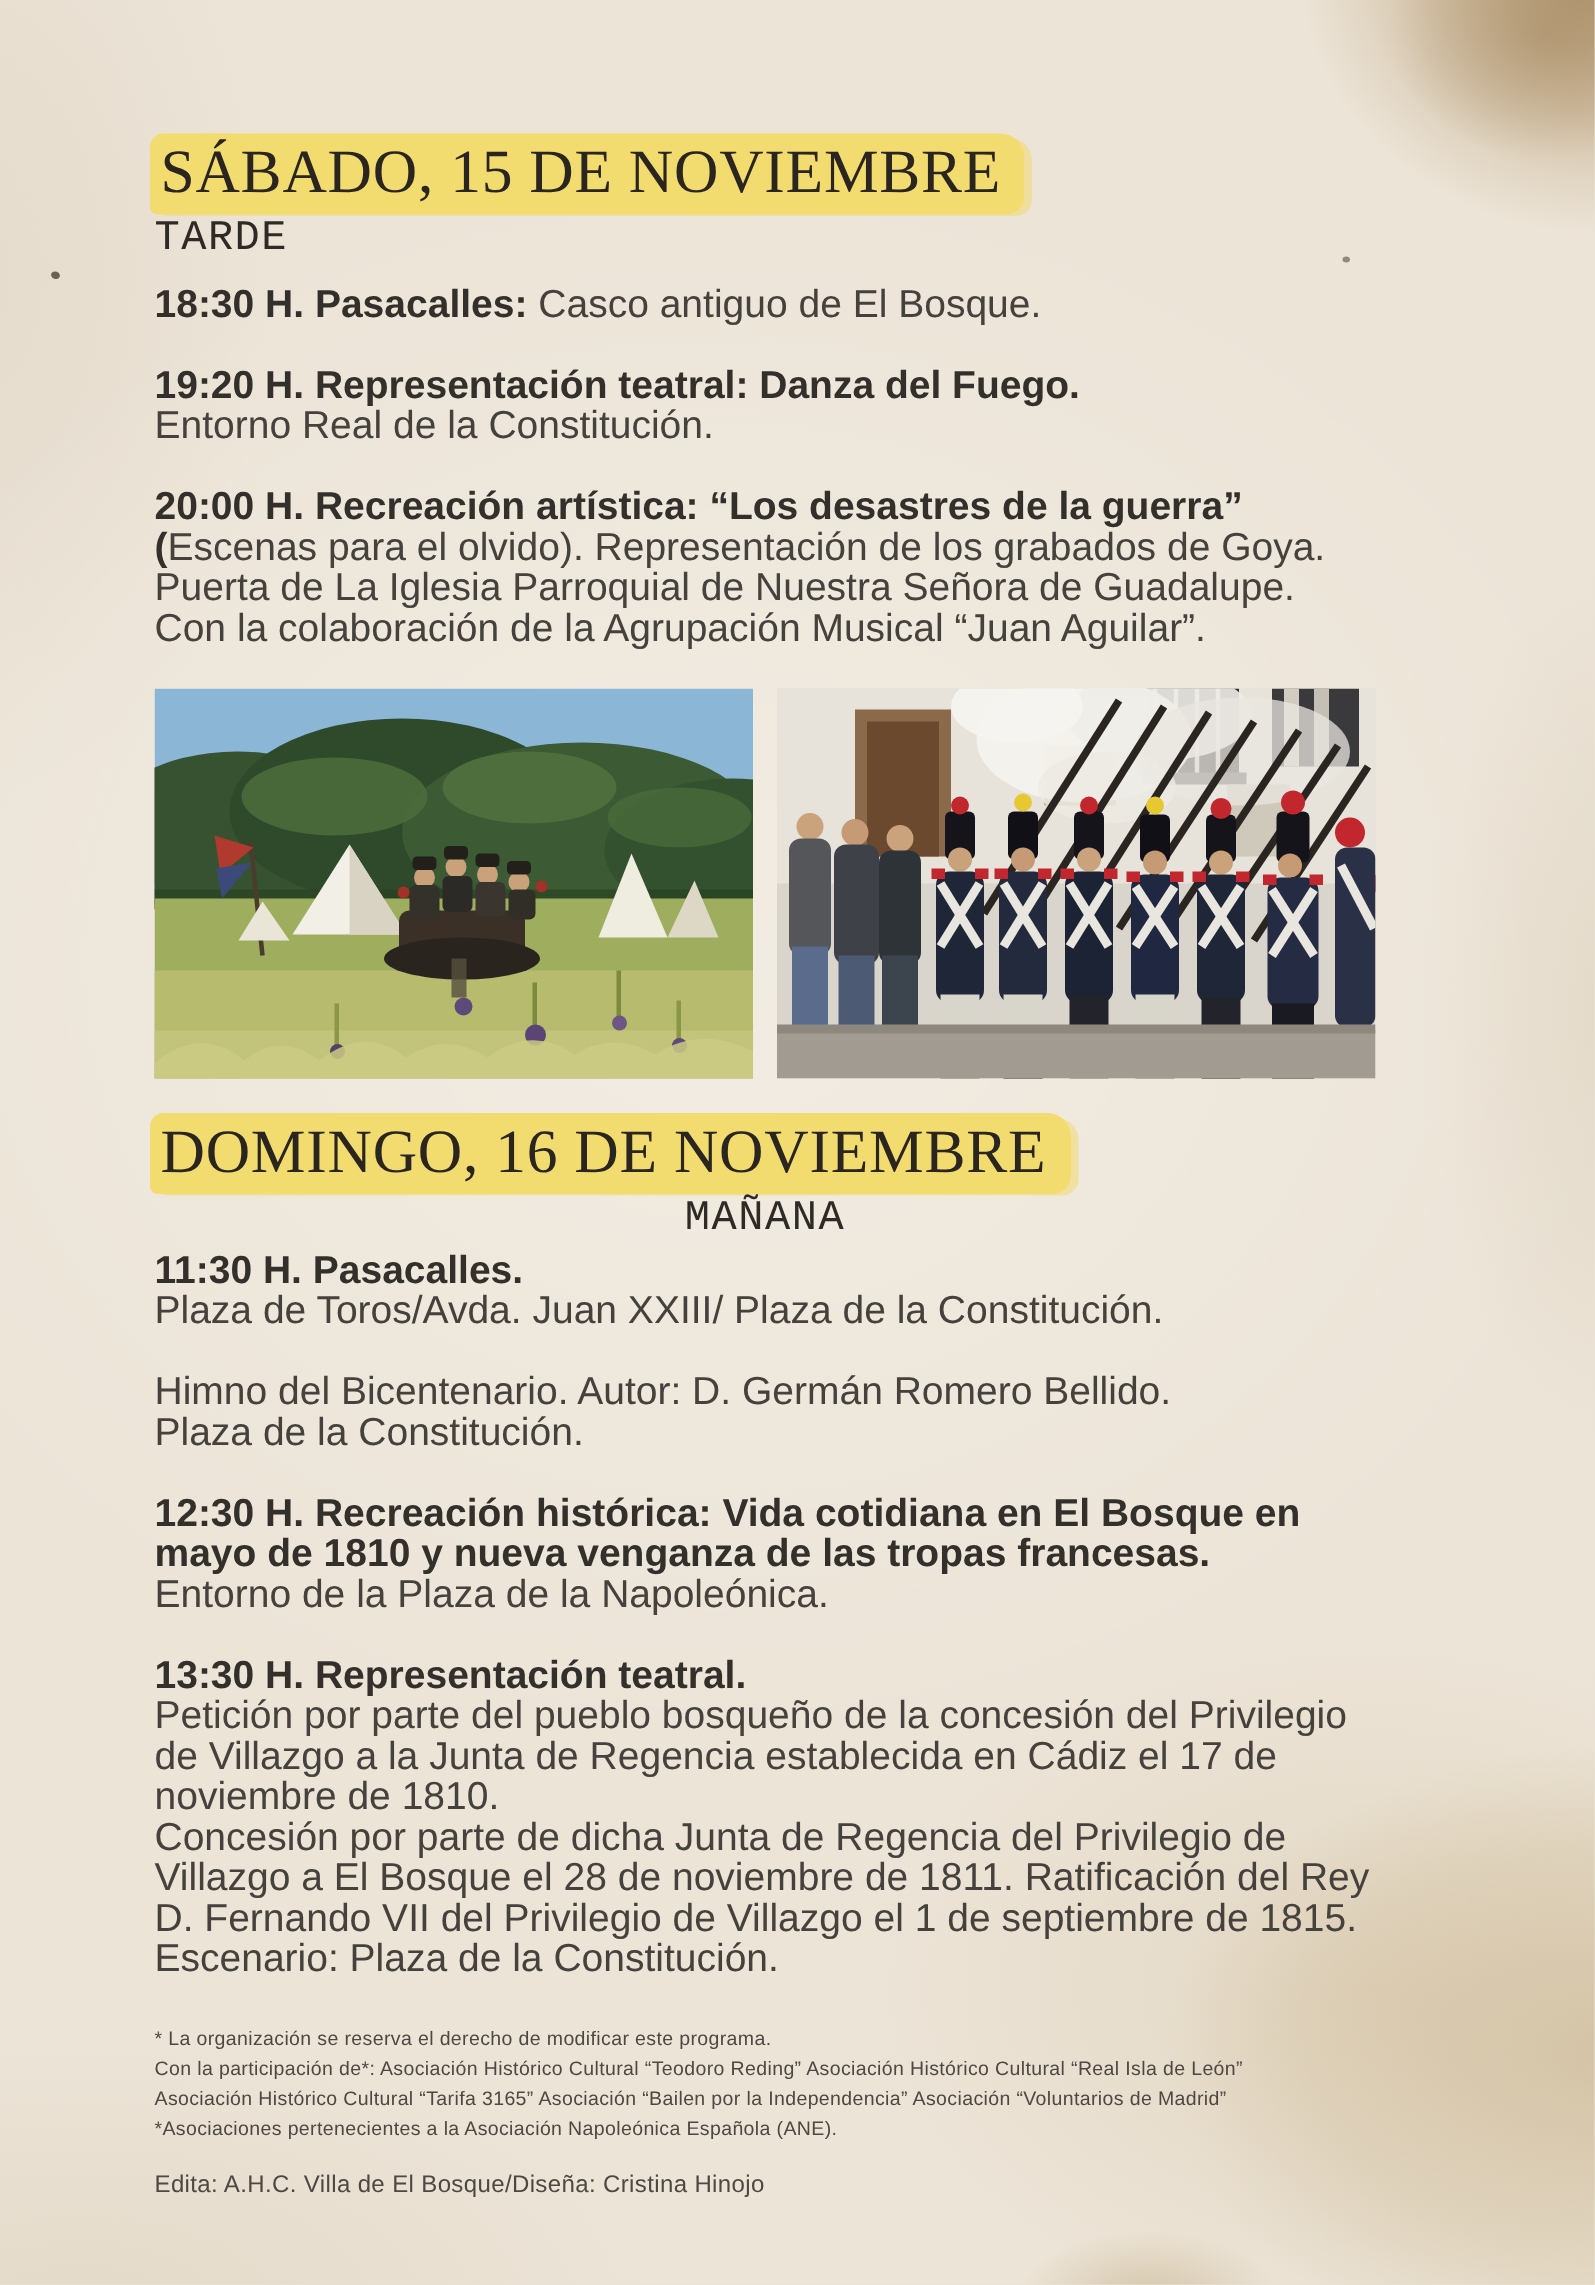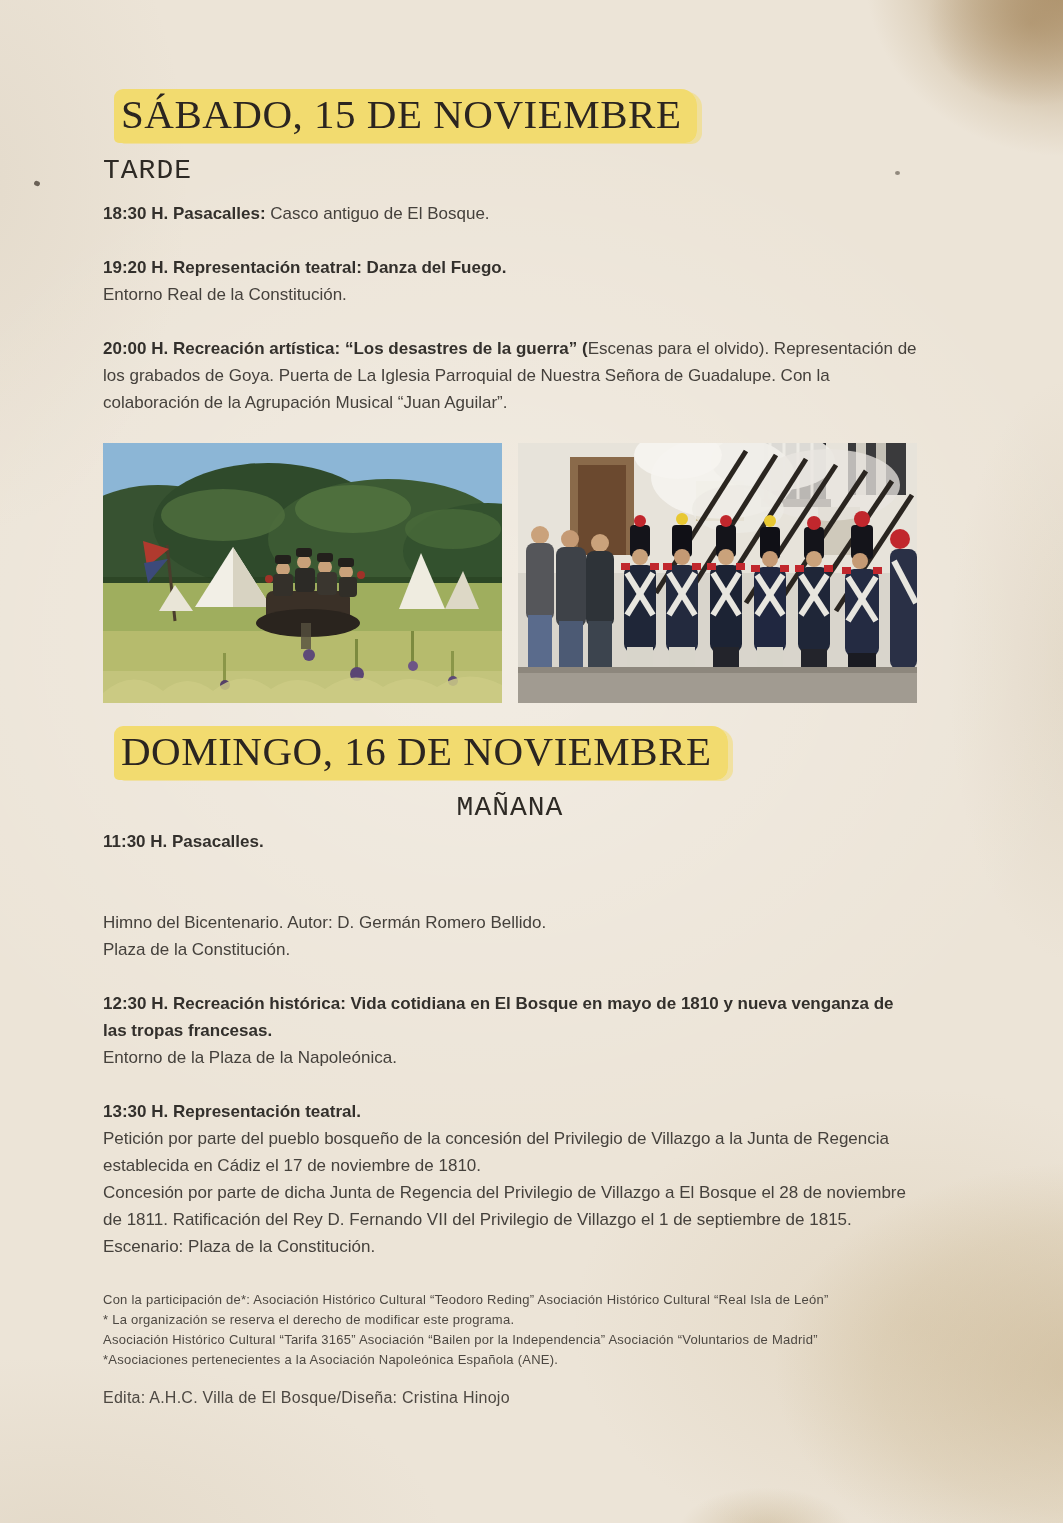--- a/index.html
+++ b/index.html
@@ -25,21 +25,21 @@
       radial-gradient(ellipse 300px 500px at -2% 12%, rgba(180,164,136,0.14) 0%, rgba(180,164,136,0) 70%);
   }
   .speck { position: absolute; background: #6b6257; border-radius: 50%; }
   .speck.s1 { left: 34px; top: 181px; width: 6px; height: 5px; transform: rotate(20deg); }
   .speck.s2 { left: 895px; top: 171px; width: 5px; height: 4px; opacity: .7; }
   .content {
     position: absolute; left: 103px; top: 0; width: 814px;
     color: var(--text, #403c38);
   }
   .day-title {
-    margin: 18px; font-weight: 400;
+    margin: 4px; font-weight: 400;
     font-family: "Liberation Serif", "DejaVu Serif", serif;
     font-size: 41px; line-height: 1.1; letter-spacing: 0.5px;
     color: var(--title, #2b2520);
   }
   .day-title.first { margin-top: 92px; }
   .day-title.second { margin-top: 26px; }
   .hl {
     background: var(--highlight, #f2db6f);
     padding: 2px 16px 6px 7px; margin-left: -7px;
     border-radius: 9px 16px 12px 5px;
@@ -48,21 +48,21 @@
   .period {
     margin: 7px 0 0 0; font-weight: 400;
     font-family: Liberation Mono, monospace;
     font-size: 28px; letter-spacing: 1px;
     color: #2e2a25;
   }
   .period.first { margin-bottom: 14px; }
   .period.second { margin-bottom: 5px; text-align: center; }
   .event {
     margin: 0 0 27px 0;
-    font-size: 17px; line-height: 27px;
+    font-size: 26px; line-height: 27px;
     color: #45413c;
   }
   .event strong { font-weight: 700; color: #33302c; }
   .photos {
     display: flex; gap: 16px;
     margin: 14px 0 0 0; padding: 0;
   }
   .photo { margin: 0; width: 399px; height: 260px; }
   .photo svg { display: block; width: 100%; height: 100%; }
   .footnotes {
@@ -269,29 +269,29 @@
           </g>
           <rect y="228" width="399" height="32" fill="#a19b91"></rect>
           <rect y="224" width="399" height="6" fill="#8d877d"></rect>
         </svg>
       </figure>
     </div>
 
     <h1 class="day-title second"><span class="hl">DOMINGO, 16 DE NOVIEMBRE</span></h1>
     <h2 class="period second">MAÑANA</h2>
 
-    <p class="event"><strong>11:30 H. Pasacalles.</strong><br><br><br><span>Himno del Bicentenario. Autor: D. Germán Romero Bellido.</span><br><span>Plaza de la Constitución.</span></p>
+    <p class="event"><strong>11:30 H. Pasacalles.</strong><br><span>Plaza de Toros/Avda. Juan XXIII/ Plaza de la Constitución.</span><br><br><span>Himno del Bicentenario. Autor: D. Germán Romero Bellido.</span><br><span>Plaza de la Constitución.</span></p>
 
     <p class="event"><strong>12:30 H. Recreación histórica: Vida cotidiana en El Bosque en mayo de 1810 y nueva venganza de las tropas francesas.</strong><br><span>Entorno de la Plaza de la Napoleónica.</span></p>
 
     <p class="event"><strong>13:30 H. Representación teatral.</strong><br><span>Petición por parte del pueblo bosqueño de la concesión del Privilegio de Villazgo a la Junta de Regencia establecida en Cádiz el 17 de noviembre de 1810.</span><br><span>Concesión por parte de dicha Junta de Regencia del Privilegio de Villazgo a El Bosque el 28 de noviembre de 1811. Ratificación del Rey D. Fernando VII del Privilegio de Villazgo el 1 de septiembre de 1815.</span><br><span>Escenario: Plaza de la Constitución.</span></p>
 
     <div class="footnotes">
+      <div>* La organización se reserva el derecho de modificar este programa.</div>
       <div>Con la participación de*: Asociación Histórico Cultural “Teodoro Reding” Asociación Histórico Cultural “Real Isla de León”</div>
-      <div>* La organización se reserva el derecho de modificar este programa.</div>
       <div>Asociación Histórico Cultural “Tarifa 3165” Asociación “Bailen por la Independencia” Asociación “Voluntarios de Madrid”</div>
       <div>*Asociaciones pertenecientes a la Asociación Napoleónica Española (ANE).</div>
     </div>
 
     <div class="credits">Edita: A.H.C. Villa de El Bosque/Diseña: Cristina Hinojo</div>
 
   </div>
 </div>
 
 </body></html>

